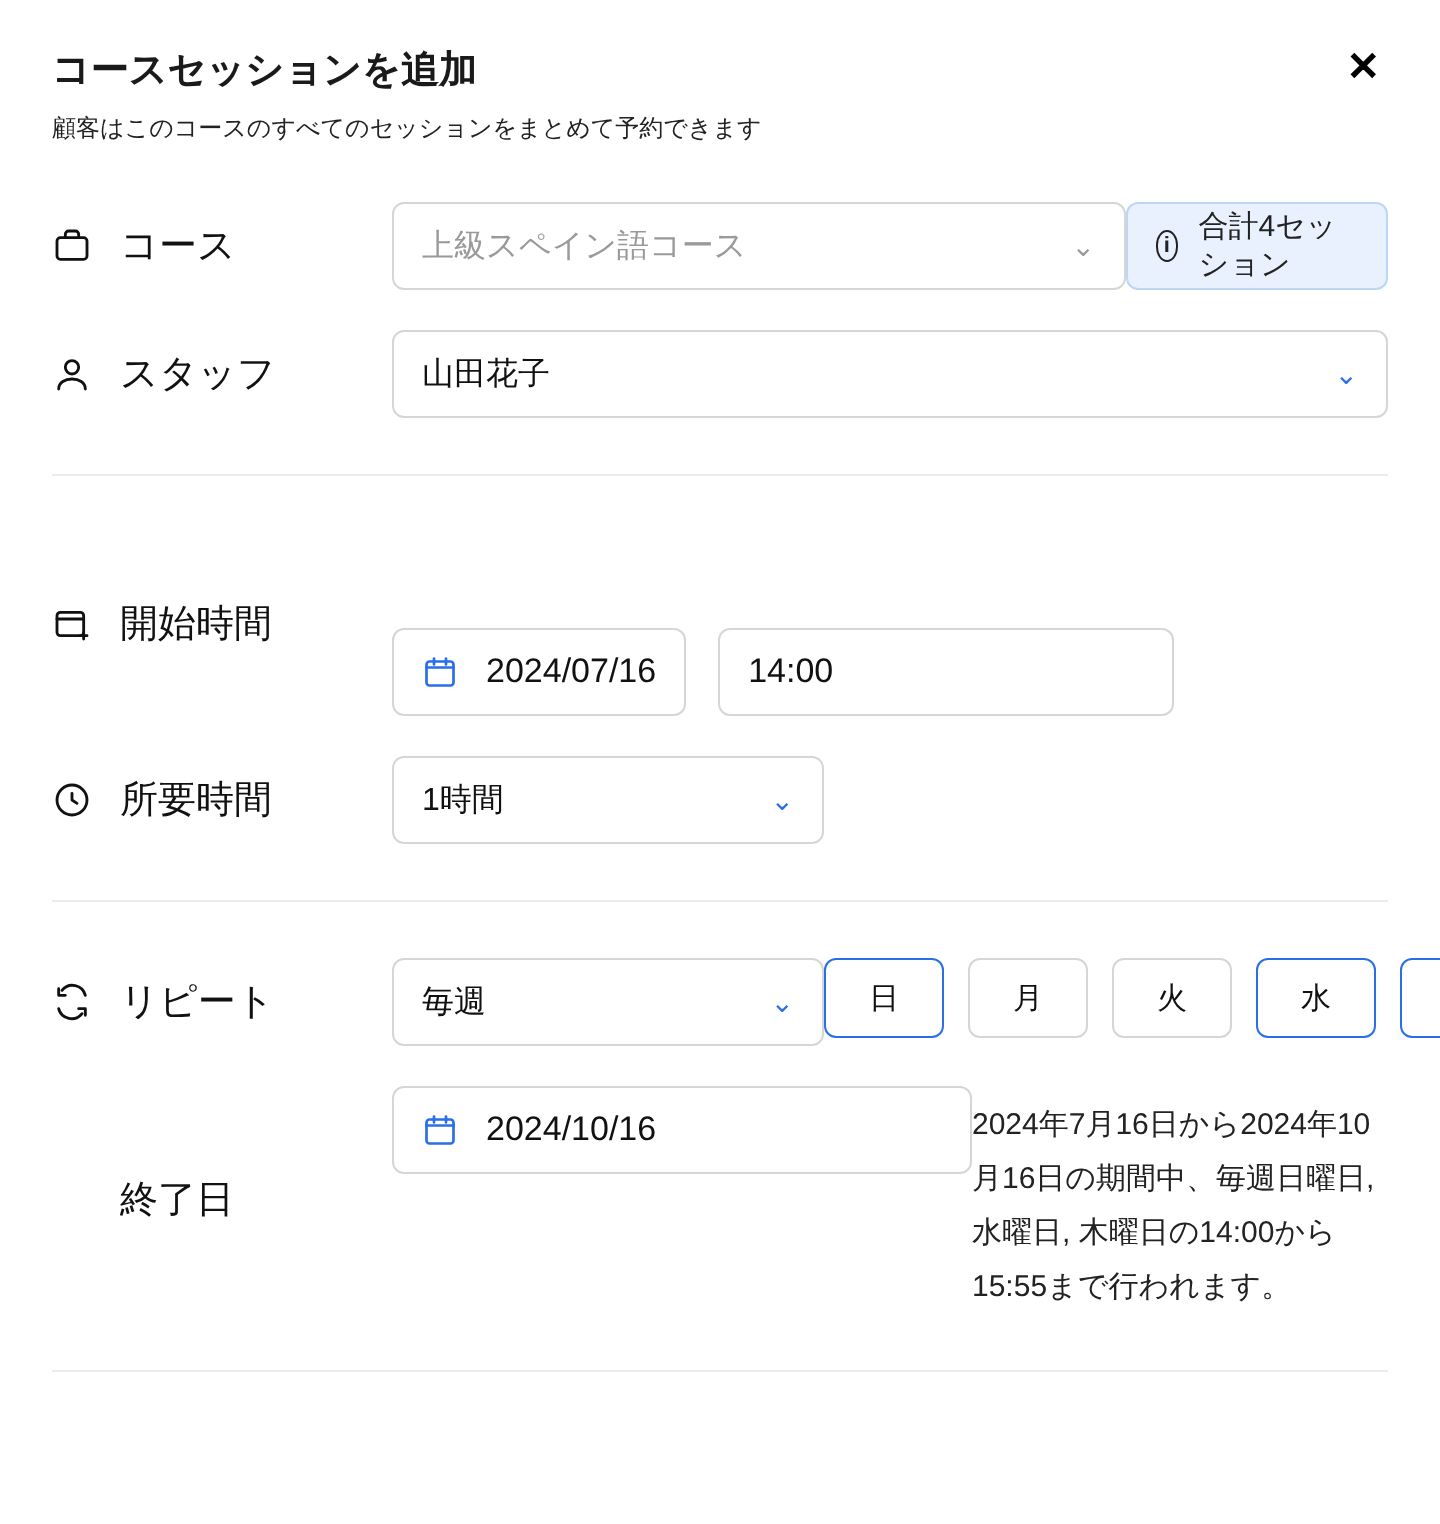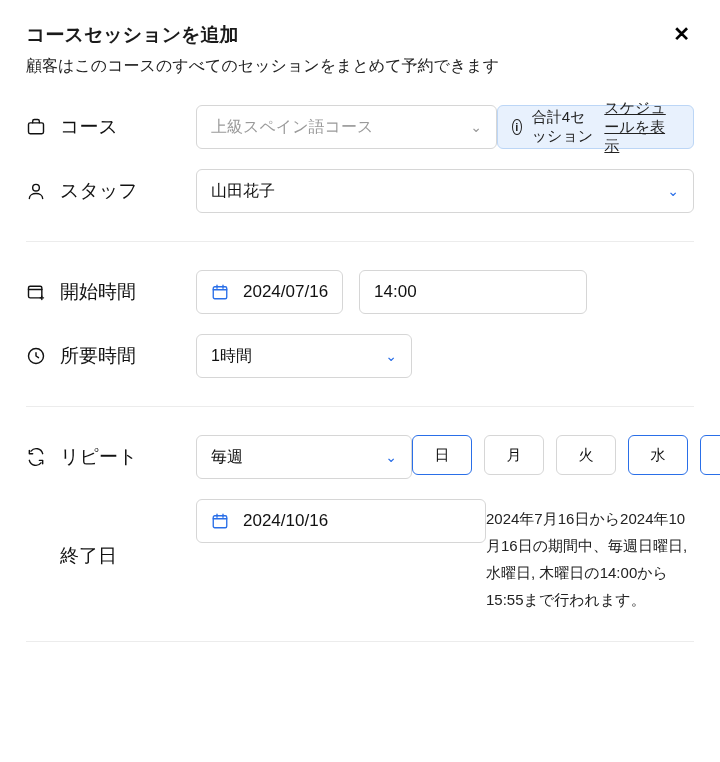--- a/index.html
+++ b/index.html
@@ -5,21 +5,21 @@
 * { box-sizing: border-box; margin:0; padding:0; }
 body {
   font-family: -apple-system, BlinkMacSystemFont, "Helvetica Neue", Arial, "Hiragino Kaku Gothic ProN", "Yu Gothic", Meiryo, sans-serif;
   background:#fff;
   width:720px;
   color:#111;
 }
 .container { padding:22px 26px 20px 26px; }
 .header-row { display:flex; justify-content:space-between; align-items:flex-start; }
 .title { font-size:19px; font-weight:700; color:#1a1a1a; }
-.subtitle { font-size:16px; color:#222; margin-top:8px; }
+.subtitle { font-size:12px; color:#222; margin-top:8px; }
 .close-btn { font-size:20px; font-weight:600; cursor:pointer; line-height:1; padding:2px 4px; background:none; border:none; }
 
 .section { border-bottom:1px solid #ececec; padding:28px 0; }
 .section:last-of-type { border-bottom:none; }
 
 .row { display:flex; align-items:center; margin-bottom:20px; }
 .row:last-child { margin-bottom:0; }
 
 .label-col { width:170px; display:flex; align-items:center; gap:14px; flex-shrink:0; }
 .label-icon { width:20px; height:20px; display:inline-flex; align-items:center; justify-content:center; }
@@ -60,21 +60,21 @@
   font-size:15px;
   color:#222;
 }
 .info-icon-circle {
   width:16px; height:16px; border:1.5px solid #222; border-radius:50%;
   display:inline-flex; align-items:center; justify-content:center;
   font-size:11px; font-weight:700;
 }
 .link { text-decoration:underline; cursor:pointer; color:#222; }
 
-.date-row { display:flex; gap:16px; }
+.date-row { display:flex; gap:16px;margin-top:48px; }
 .date-input {
   flex:1; height:44px; border:1px solid #d6d6d6; border-radius:6px;
   display:flex; align-items:center; padding:0 14px; gap:14px; background:#fff;
 }
 .cal-icon { color:#2a6fe8; width:18px; height:18px; display:inline-flex; }
 .date-text { font-size:17px; color:#111; }
 .time-input {
   width:228px; height:44px; border:1px solid #d6d6d6; border-radius:6px;
   padding:0 14px; display:flex; align-items:center; font-size:17px; background:#fff;
 }
@@ -118,21 +118,20 @@
         <span class="label-text">コース</span>
       </div>
       <div class="field-col">
         <div class="select placeholder">
           <span class="text">上級スペイン語コース</span>
           <span class="chev gray">⌄</span>
         </div>
         <div class="info-box">
           <span class="info-icon-circle">i</span>
           <span>合計4セッション</span>
-          <span class="link">スケジュールを表示</span>
         </div>
       </div>
     </div>
 
     <div class="row">
       <div class="label-col">
         <span class="label-icon">
           <svg width="20" height="20" viewBox="0 0 24 24" fill="none" stroke-width="1.7" stroke-linecap="round" stroke-linejoin="round">
             <circle cx="12" cy="8" r="4"></circle>
               <path d="M4 21c0-4 4-6 8-6s8 2 8 6"></path>

